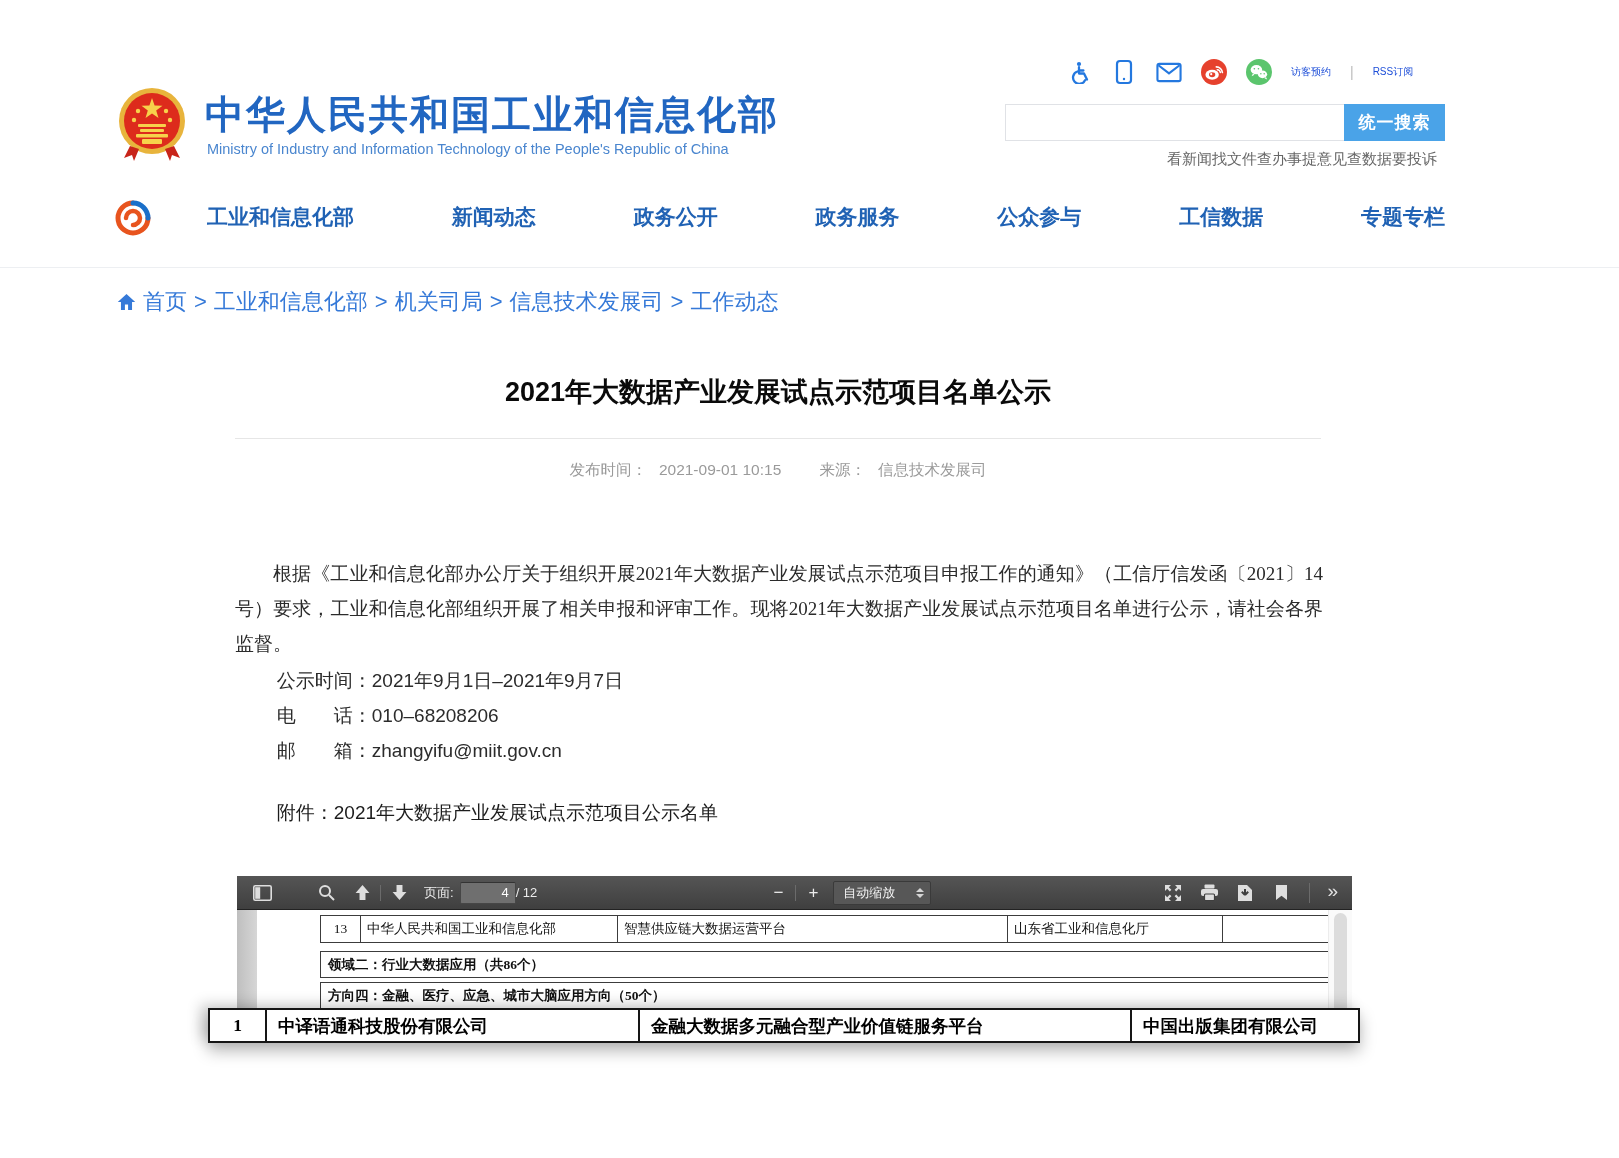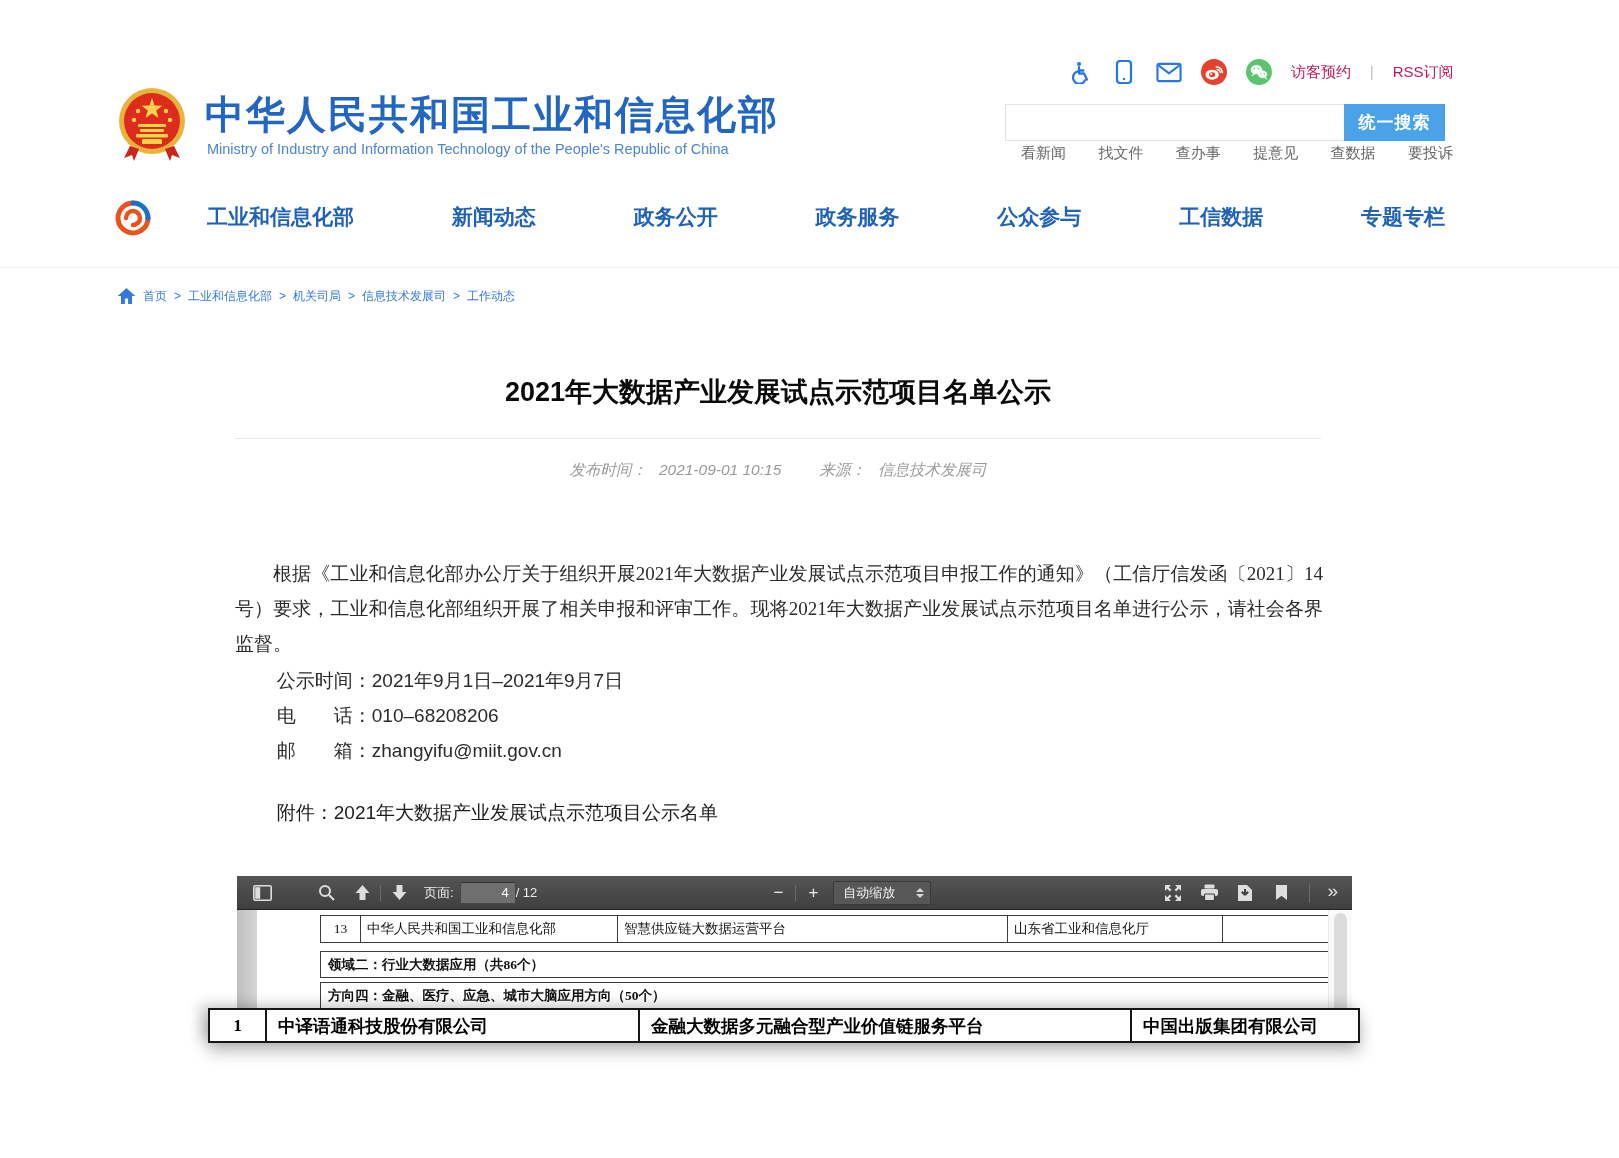--- a/index.html
+++ b/index.html
@@ -9,43 +9,43 @@
   #page { position:relative; width:1619px; height:1158px; background:#fff; }
 
   
   .top-band { left:0; top:0; width:1619px; height:268px; background:#fff; border-bottom:1px solid #edeff2; }
   .emblem { left:116px; top:84px; width:72px; height:78px; }
   .site-title { left:205px; top:88px; font-size:39px; font-weight:bold; color:#2166c1; letter-spacing:2px; white-space:nowrap; }
   .site-subtitle { left:207px; top:141px; font-size:14.5px; color:#4a86cf; white-space:nowrap; }
 
   .util-row { left:1066px; top:56px; width:390px; height:32px; display:flex; align-items:center; gap:19px; }
   .util-icon { width:26px; height:26px; display:flex; align-items:center; justify-content:center; cursor:pointer; }
-  .util-text { font-size:15px; color:#be185d; white-space:nowrap; cursor:pointer; }
+  .util-text { font-size:10px; color:#1d4ed8; white-space:nowrap; cursor:pointer; }
   .util-divider { color:#bbb; font-size:14px; }
 
   .search-input { left:1005px; top:104px; width:339px; height:37px; border:1px solid #e0e2e6; border-right:none; outline:none; padding:0 10px; font-size:15px; color:#333; }
   .search-btn { left:1344px; top:104px; width:101px; height:37px; background:#4aa3e8; color:#fff; font-size:17px; font-weight:bold; border:none; letter-spacing:1px; cursor:pointer; }
-  .quick-links { left:1005px; top:144px; width:432px; display:flex; justify-content:space-between;margin-left:16px; }
+  .quick-links { left:1005px; top:150px; width:432px; display:flex; justify-content:flex-end; }
   .quick-links span { font-size:15px; color:#666; cursor:pointer; }
 
   
   .nav-logo { left:113px; top:198px; width:40px; height:40px; }
   .nav-items { left:207px; top:203px; width:1238px; display:flex; justify-content:space-between; }
   .nav-items span { font-size:21px; font-weight:bold; color:#2062b4; cursor:pointer; white-space:nowrap; }
 
   
-  .breadcrumb { left:117px; top:287px; display:flex; align-items:center; gap:7px; font-size:12px; color:#3579d8; }
+  .breadcrumb { left:117px; top:287px; display:flex; align-items:center; gap:7px; font-size:22px; color:#3579d8; }
   .breadcrumb .crumb { cursor:pointer; }
   .breadcrumb .sep { color:#3579d8; }
 
   
   .art-title { left:235px; top:374px; width:1086px; text-align:center; font-size:27px; font-weight:bold; color:#0a0a0a; }
   .art-divider { left:235px; top:438px; width:1086px; height:1px; background:#e6e6e6; }
   .art-meta { left:235px; top:460px; width:1086px; text-align:center; font-size:15.5px; color:#9a9a9a; }
-  .art-meta span { margin:12px 6px;font-style:italic; }
+  .art-meta span { margin:12px 6px; }
   .art-body { left:235px; top:556px; width:1088px; font-size:19px; color:#2b2b2b; line-height:35px;font-family:Liberation Serif, serif; }
   .art-body .p1 { text-indent:2em; text-align:justify; }
   .line-item { left:235px; padding-left:2.2em; font-size:19px; color:#2b2b2b; white-space:nowrap; }
   .attachment { left:235px; top:800px; padding-left:2.2em; font-size:19px; color:#1c1c1c; }
 
   
   .pdf-viewer { left:237px; top:876px; width:1115px; height:166px; background:#c4b5fd; }
   .pdf-toolbar { position:absolute; left:0; top:0; width:100%; height:34px;
     background:linear-gradient(#555,#3f3f3f); border-bottom:1px solid #222;
     display:flex; align-items:center; padding:0 12px; color:#e8e8e8; }

